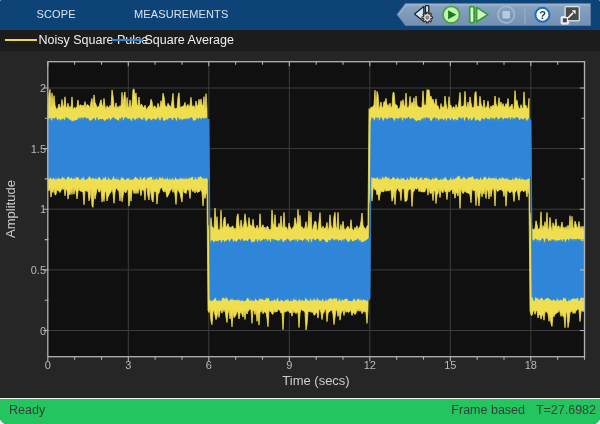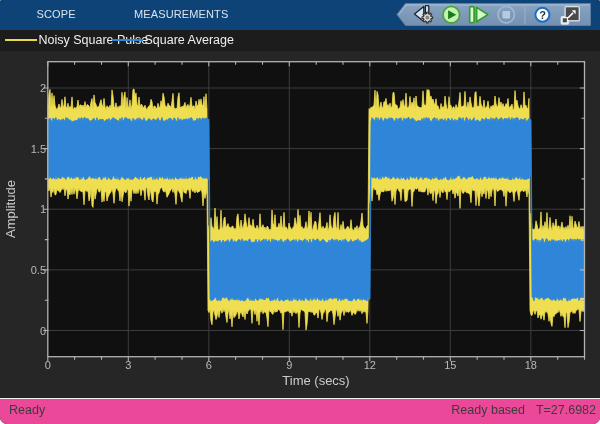--- a/index.html
+++ b/index.html
@@ -3,21 +3,21 @@
 <style>
 html,body{margin:0;padding:0;background:#ffffff;width:600px;height:424px;overflow:hidden;
 font-family:"Liberation Sans",sans-serif;}
 #win{position:absolute;left:0;top:0;width:600px;height:424px;background:#262626;
 border-radius:2px 2px 7px 7px;overflow:hidden;}
 #tabbar{position:absolute;left:0;top:0;width:600px;height:44px;background:#0d4377;}
 .tab{position:absolute;top:8px;font-size:11px;color:#d9e4ef;letter-spacing:0.12px;}
 #legend{position:absolute;left:0;top:29.5px;width:600px;height:21.5px;background:#1c1c1c;}
 .ltext{position:absolute;top:3.6px;font-size:12.5px;color:#efefef;white-space:nowrap;}
 .lline{position:absolute;top:39.4px;height:1.7px;}
-#status{position:absolute;left:0;top:397.7px;width:600px;height:26.3px;background:#ec4899;
+#status{position:absolute;left:0;top:397.7px;width:600px;height:26.3px;background:#22c55e;
 border-top:1px solid #f2f2f2;border-radius:0 0 7px 7px;text-align:right;}
 .stext{position:absolute;top:4.6px;font-size:12.5px;color:#3c3c3c;white-space:nowrap;}
 </style></head>
 <body>
 <div id="win">
 <svg width="600" height="424" style="position:absolute;left:0;top:0" xmlns="http://www.w3.org/2000/svg">
   <rect x="0" y="29.5" width="600" height="368.4" fill="#262626"></rect>
   <rect x="47.8" y="61.7" width="536.7" height="295.0" fill="#101010"></rect>
   <g stroke="#3c3c3c" stroke-width="1">
         <line x1="128.3" y1="61.7" x2="128.3" y2="356.7"></line>
@@ -156,15 +156,15 @@
 </svg>
 </div>
 <div id="legend">
   <span class="ltext" style="left:38.5px">Noisy Square Pulse</span>
   <span class="ltext" style="left:144.5px">Square Average</span>
 </div>
 <div class="lline" style="left:5px;width:32px;background:#e8d94a"></div>
 <div class="lline" style="left:111.5px;width:31.5px;background:#2f86d9"></div>
 <div id="status">
   <span class="stext" style="left:9px">Ready</span>
-  <span class="stext" style="right:75px">Ready based</span>
+  <span class="stext" style="right:75px">Frame based</span>
   <span class="stext" style="right:4px">T=27.6982</span>
 </div>
 </div>
 </body></html>

